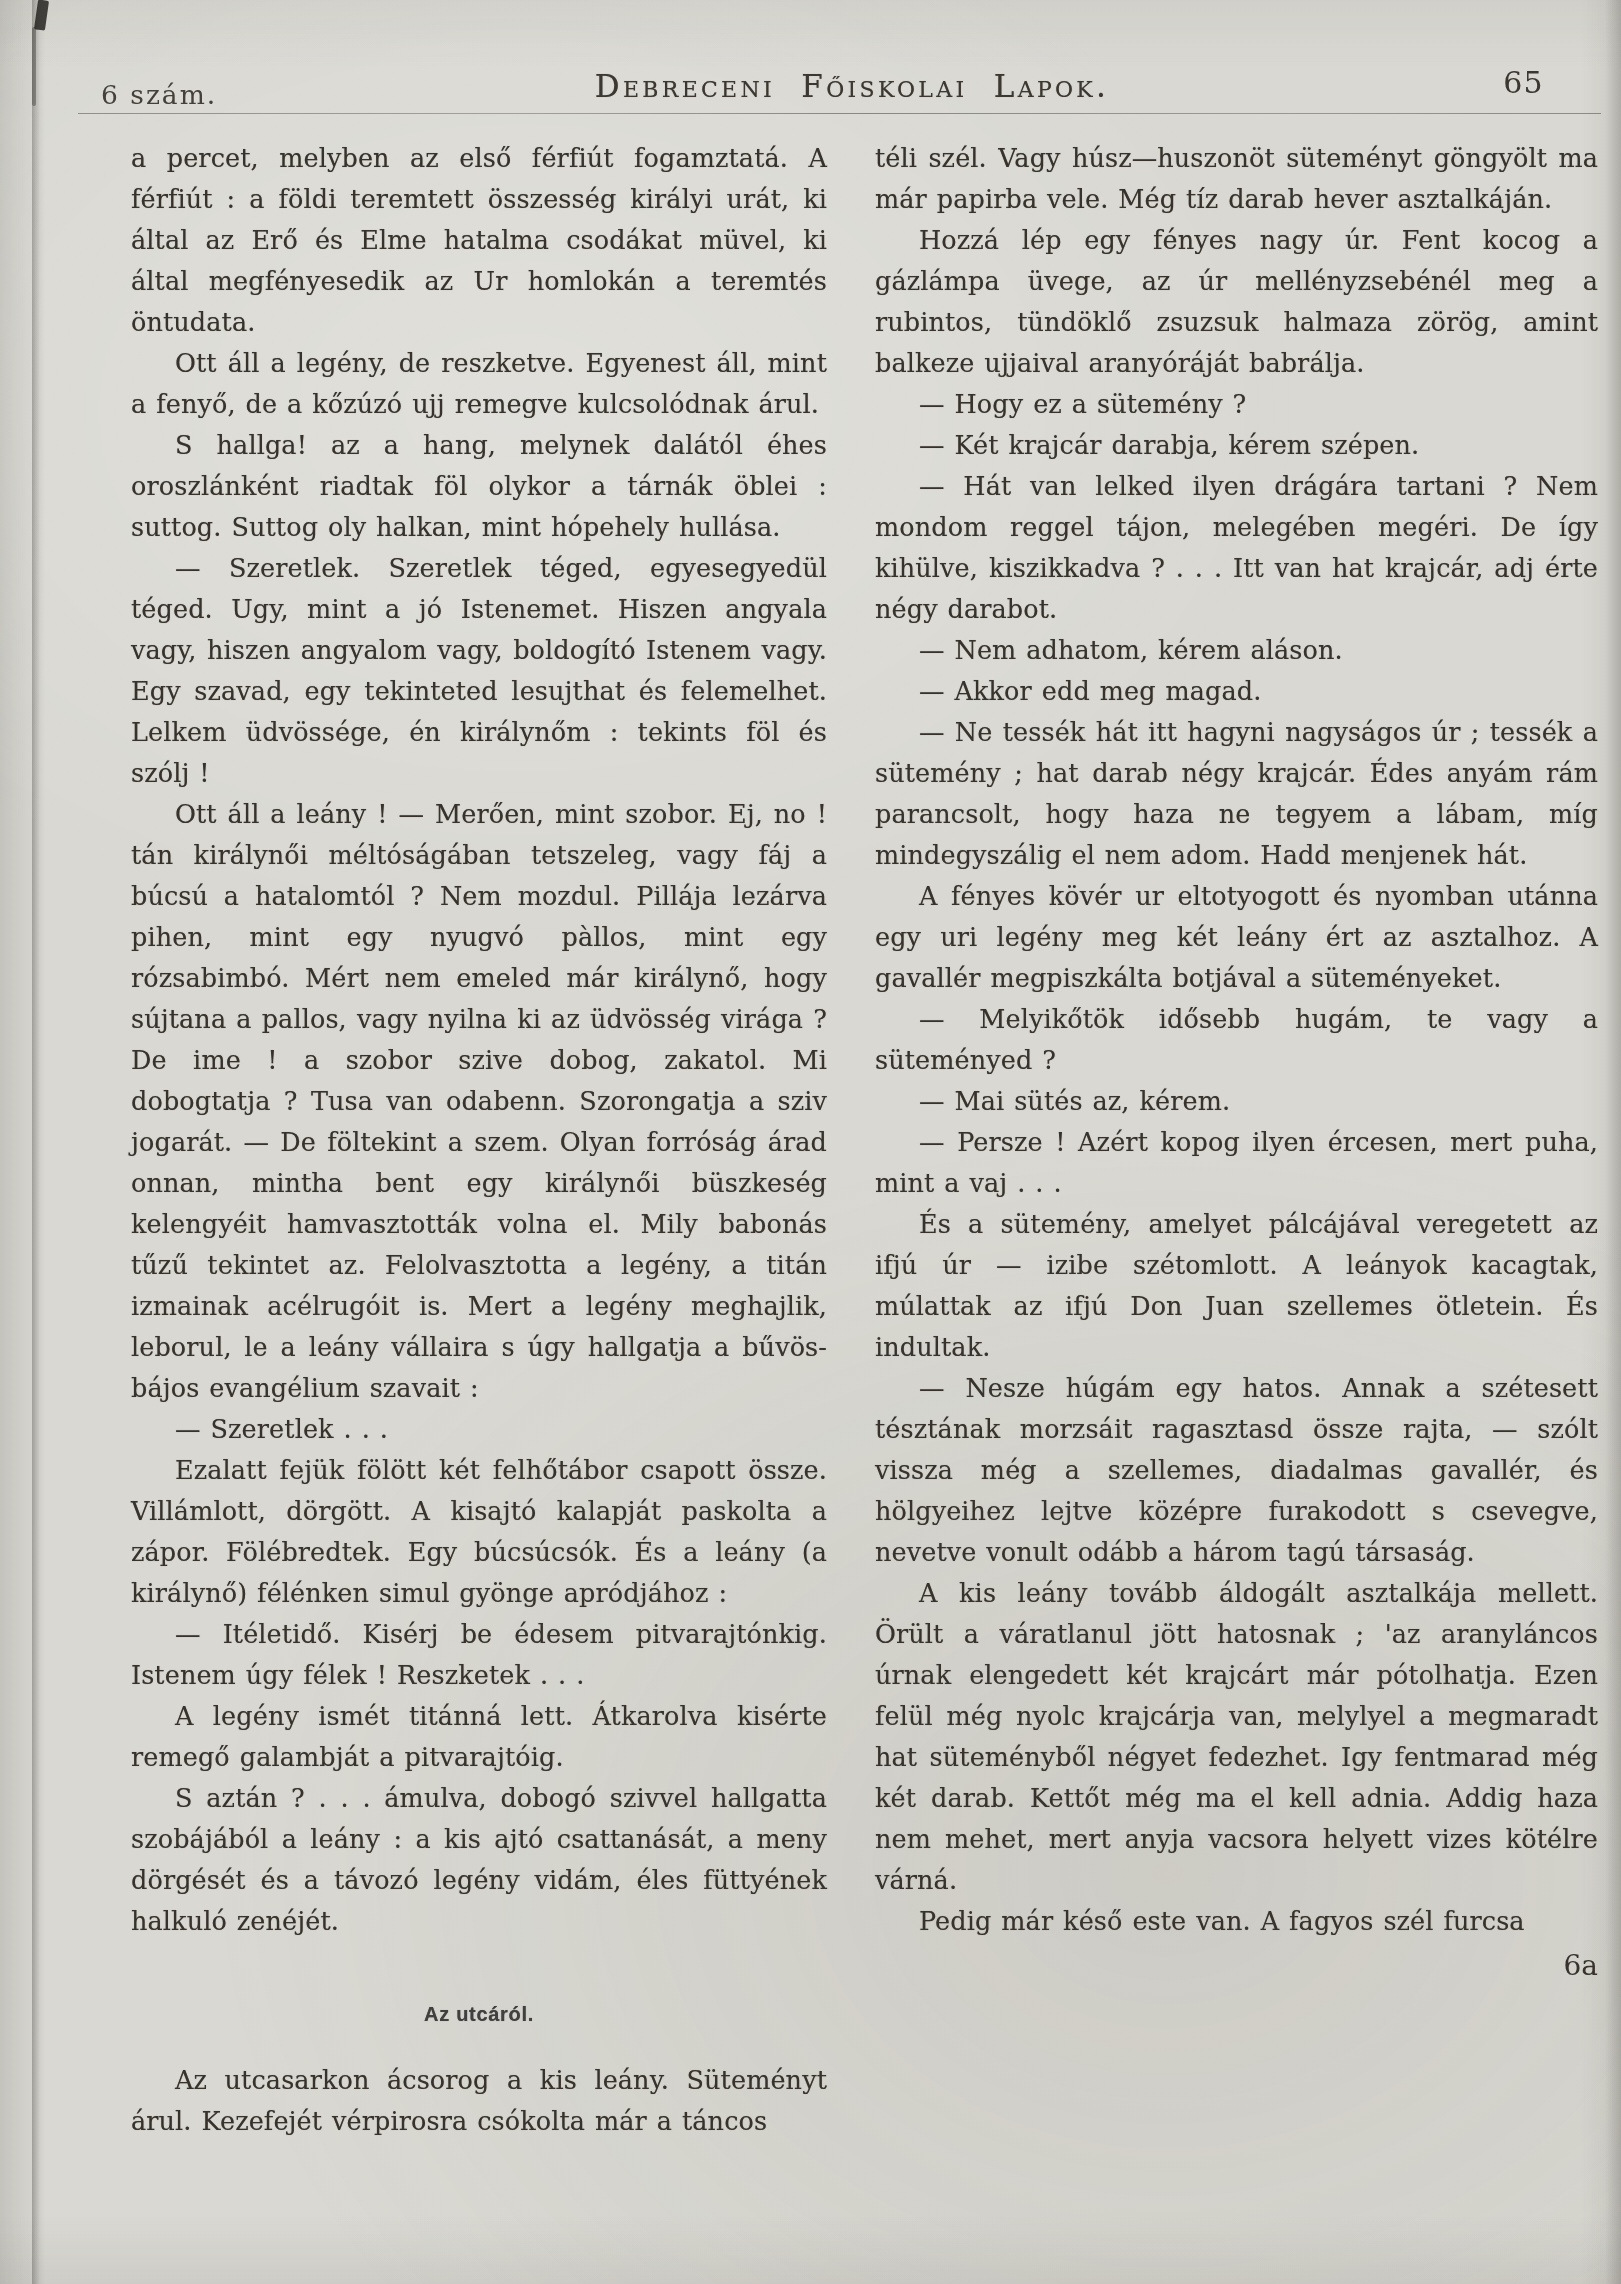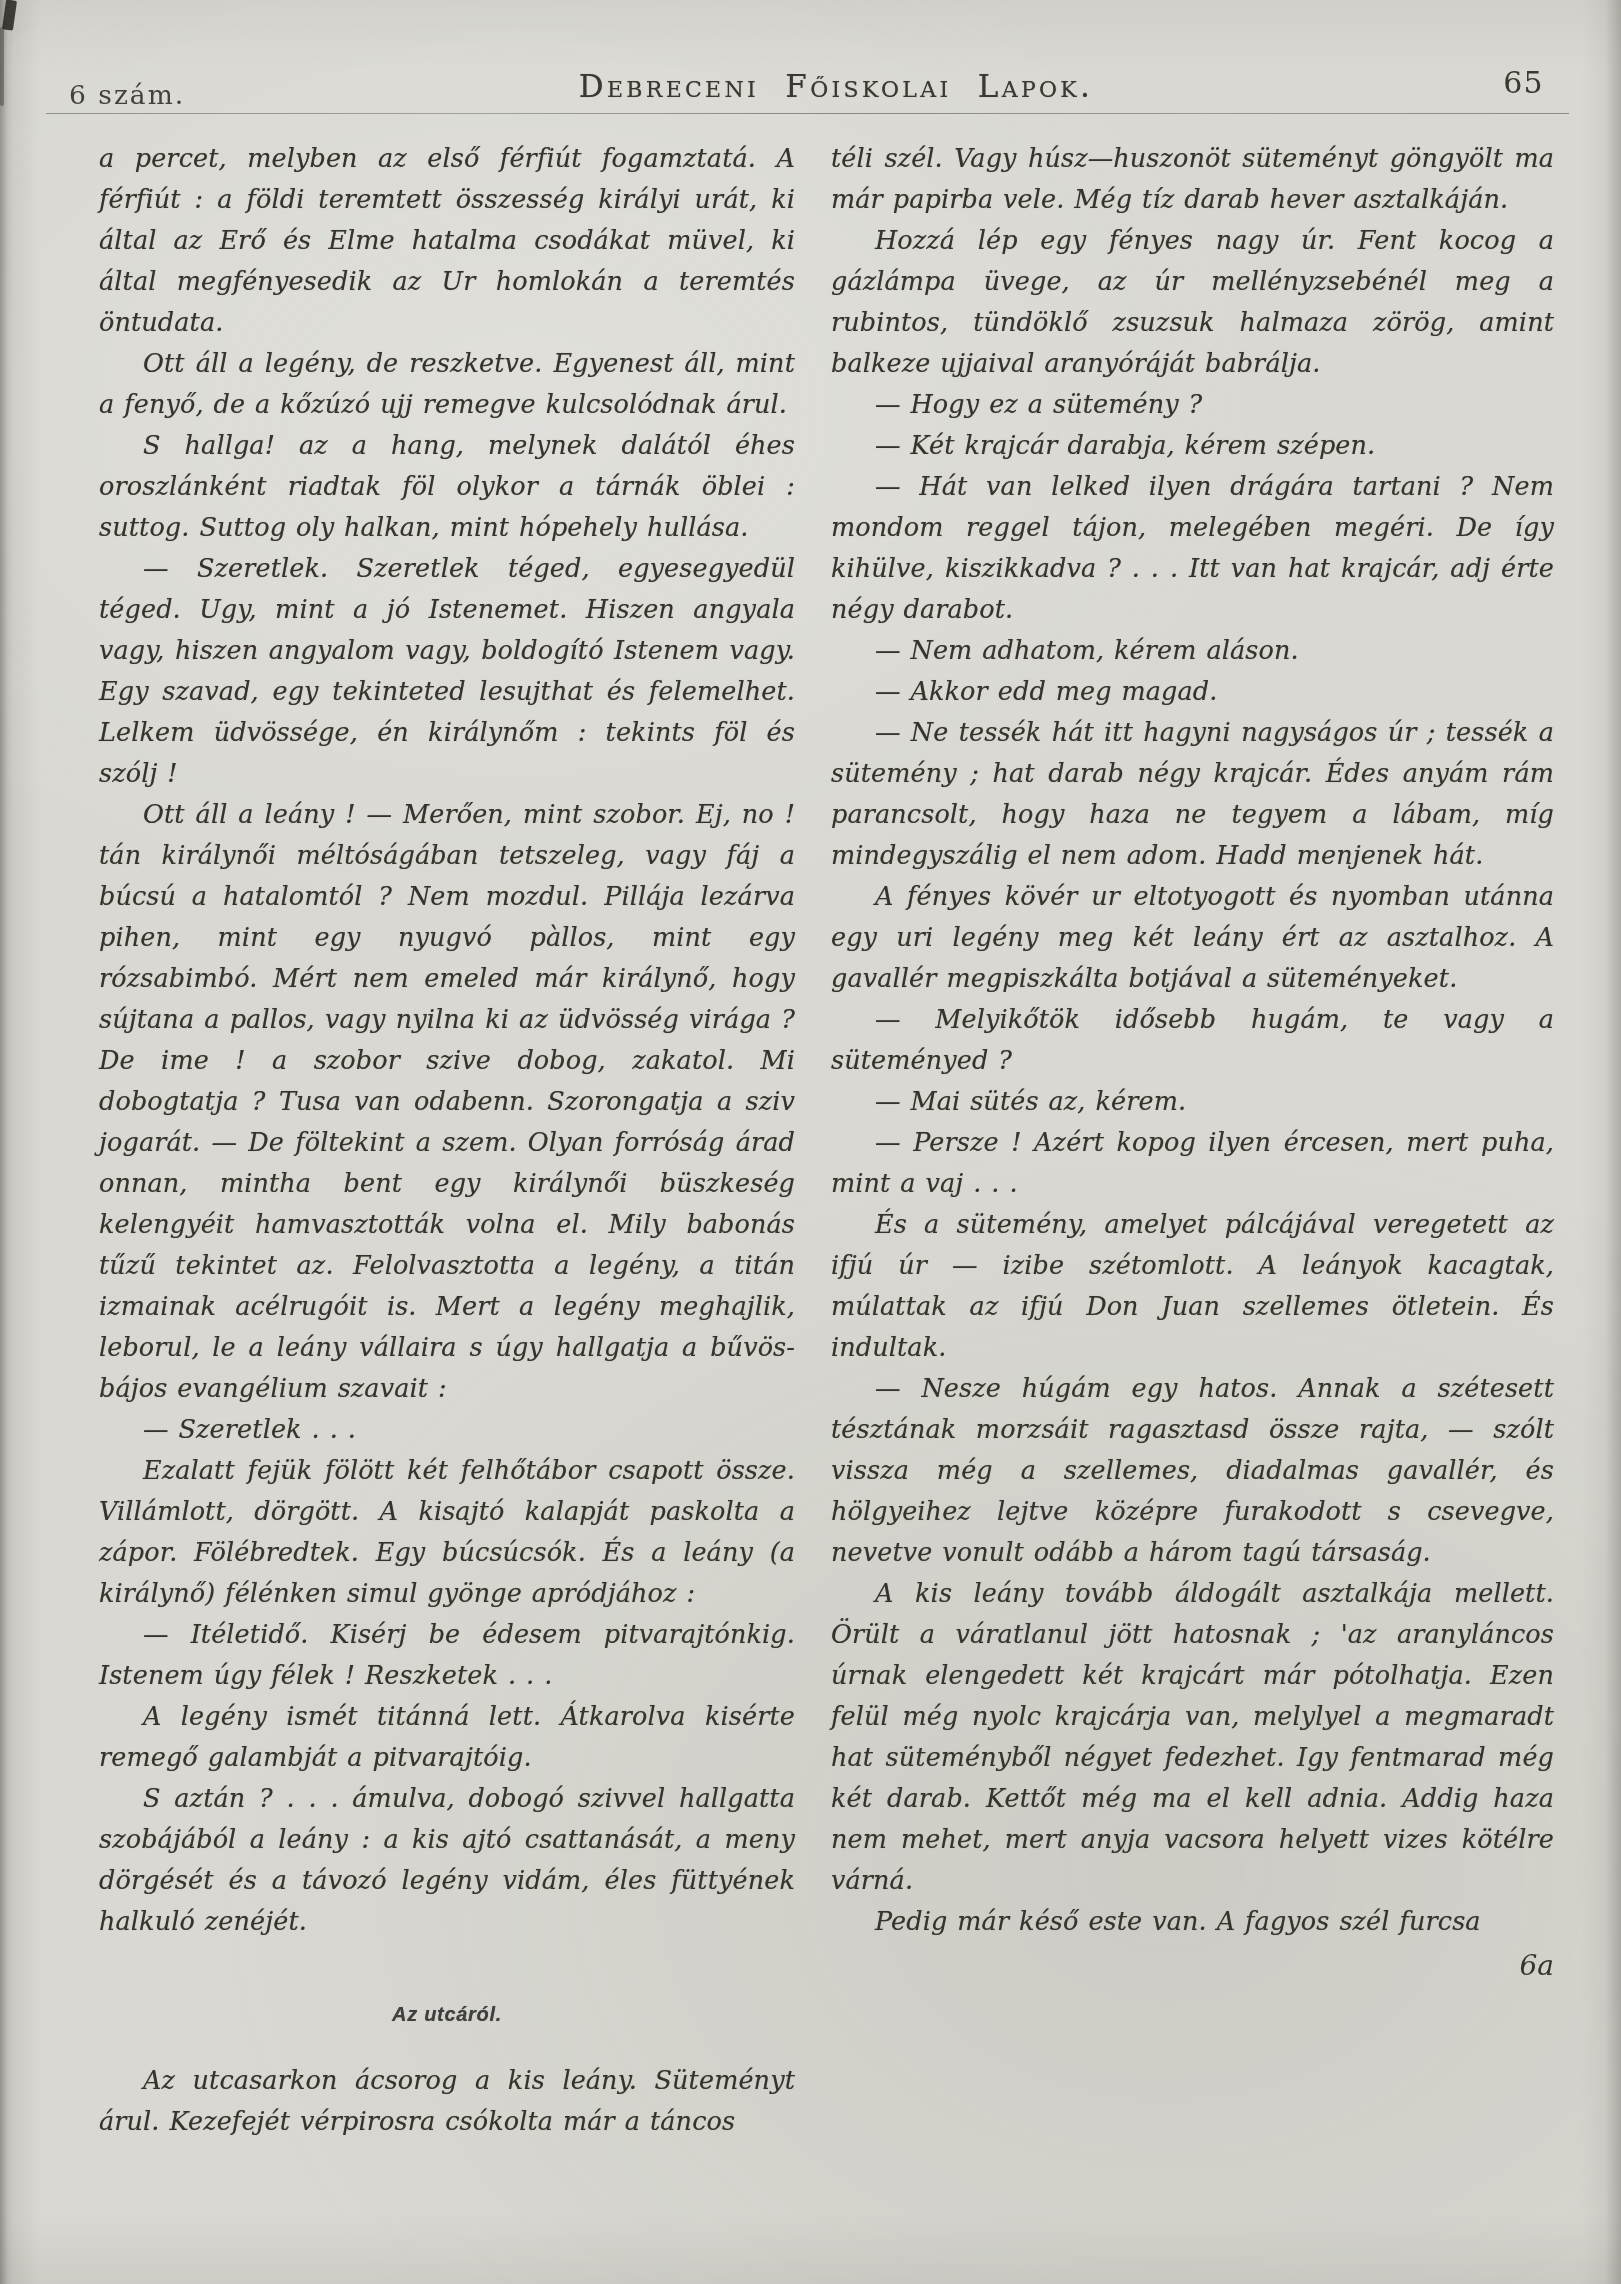--- a/index.html
+++ b/index.html
@@ -8,21 +8,21 @@
     width:1622px;height:2284px;position:relative;overflow:hidden;
     background-color:var(--paper,#d9d8d2);
     background-image:
       radial-gradient(ellipse 1258px 861px at 32% 18%, rgba(255,255,255,0.20), transparent 62%),
       radial-gradient(ellipse 1456px 1125px at 72% 82%, rgba(118,113,103,0.12), transparent 66%),
       linear-gradient(90deg, rgba(70,66,60,0.14), transparent 2.5%, transparent 97.5%, rgba(70,66,60,0.10)),
       linear-gradient(180deg, rgba(70,66,60,0.06), transparent 3%, transparent 97%, rgba(70,66,60,0.08));
     font-family:"DejaVu Serif", serif;
     color:var(--ink,#37332c);
   }
-  .page{position:absolute;inset:0;}
+  .page{position:absolute;inset:0;margin-left:32px;}
 
   
   .artifact{position:absolute;background:#1c1a17;border-radius:2px;}
   .artifact.corner{left:4px;top:0;width:10.6px;height:30px;opacity:.8;transform:rotate(8deg);}
   .artifact.corner2{left:0;top:26.5px;width:4px;height:79px;opacity:.35;}
   .edge{position:absolute;top:0;bottom:0;pointer-events:none;}
   .edge-left{left:0;width:13.2px;background:linear-gradient(90deg,rgba(38,35,31,0.30),rgba(38,35,31,0.05) 60%,transparent);}
   .edge-right{right:0;width:17px;background:linear-gradient(270deg,rgba(38,35,31,0.18),transparent);}
 
   
@@ -33,21 +33,21 @@
     color:#3c3831;transform:translateX(25px);
     text-shadow:0 0 0.7px rgba(55,50,44,0.5);
   }
   .pagenum{position:absolute;right:78px;top:65px;font-size:30px;letter-spacing:1.3px;color:#3c3831;text-align:right;}
   .rule{
     position:absolute;left:46px;top:113px;width:1523px;height:1.3px;opacity:.75;
     background:linear-gradient(90deg,#7a766e 0%,#918d83 28%,#6f6b63 52%,#8a8379 76%,#74706a 100%);
   }
 
   
-  .columns{position:absolute;top:138px;left:99px;display:flex;gap:36px;font-style:italic;}
+  .columns{position:absolute;top:138px;left:99px;display:flex;gap:48px;}
   .col{display:block;}
   .col-left{width:696px;}
   .col-right{width:723px;}
   .para{
     font-size:25.5px;line-height:41px;text-align:justify;margin:0;
     letter-spacing:0.1px;word-spacing:1.7px;
     text-shadow:0 0 0.8px rgba(55,50,44,0.45);
   }
   .para.indent{text-indent:44px;}
   .section-heading{

